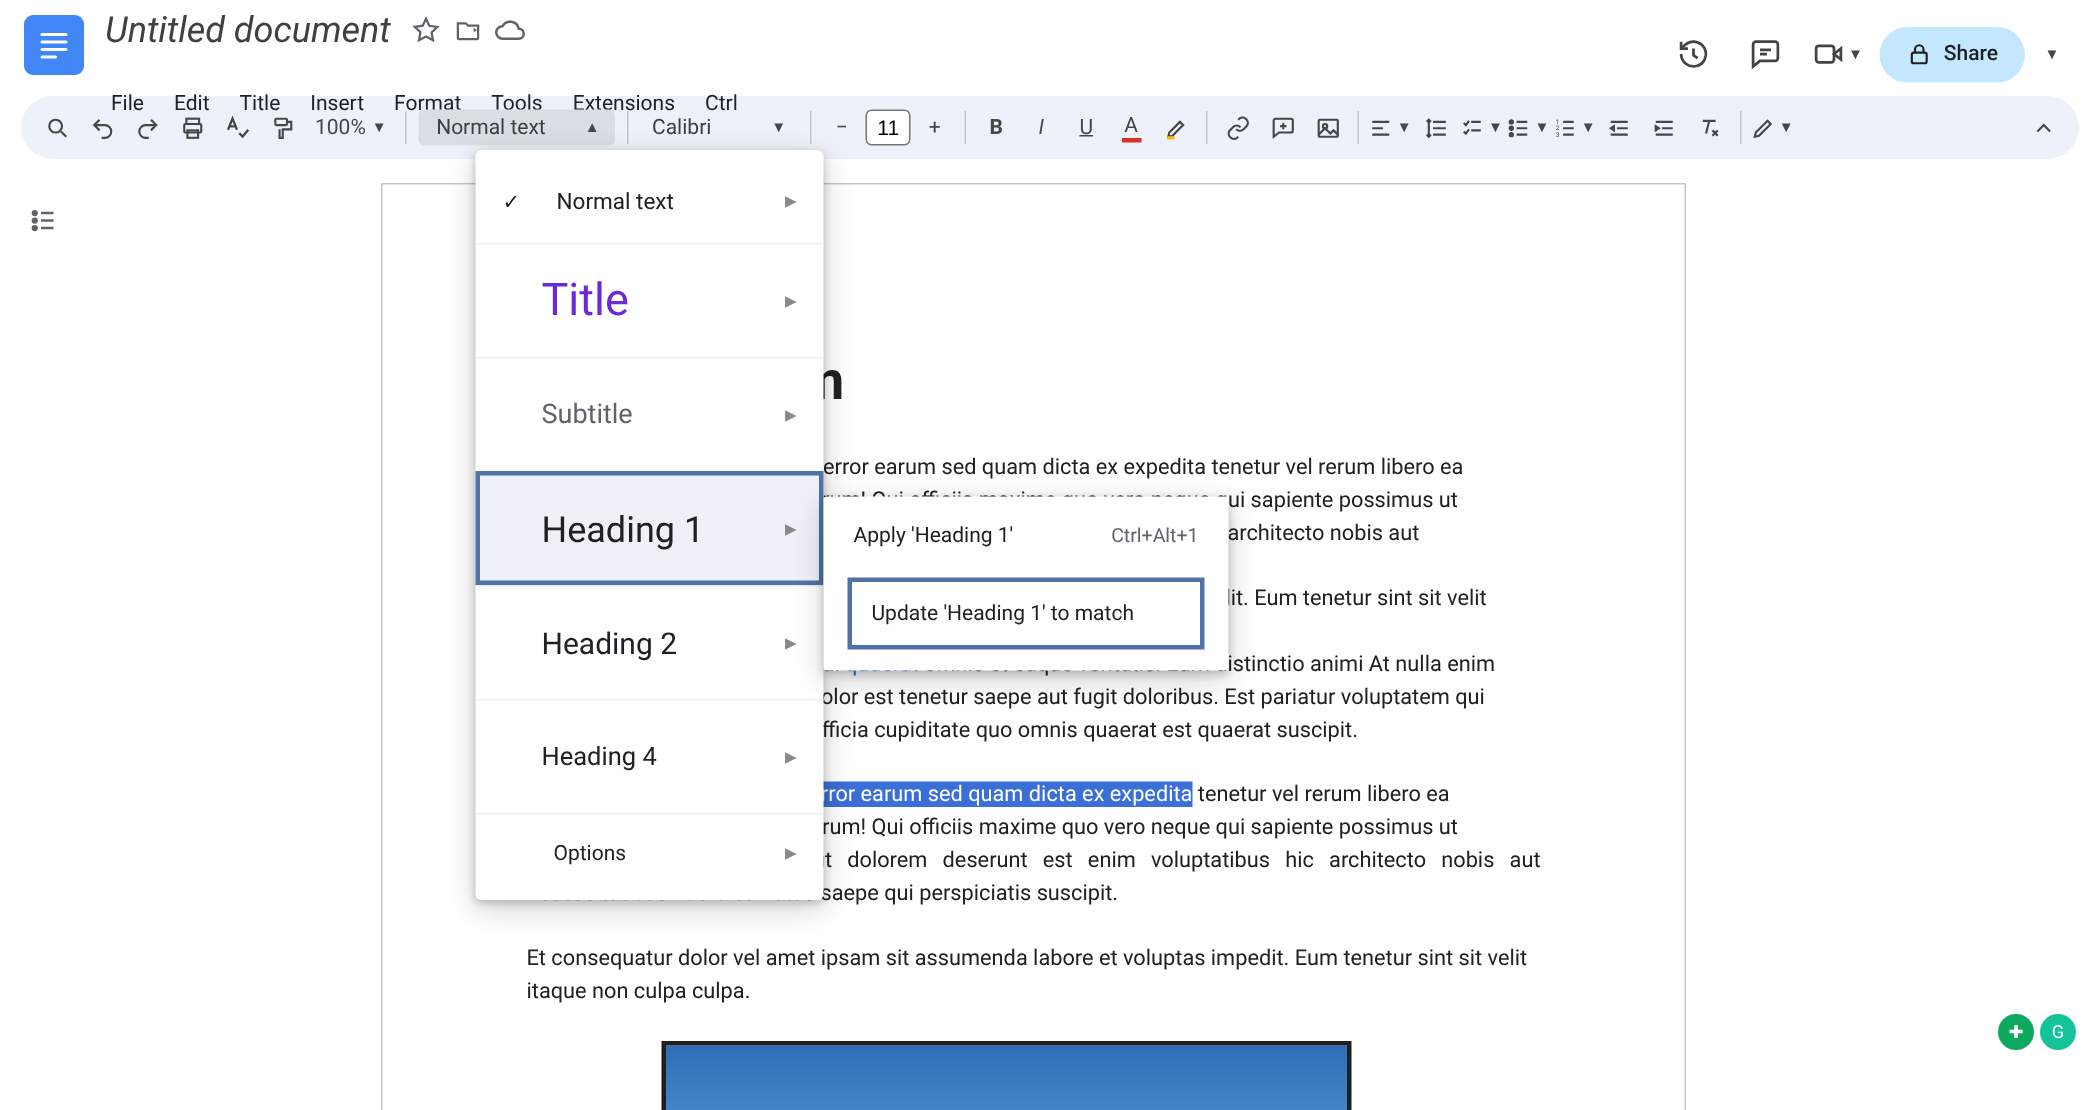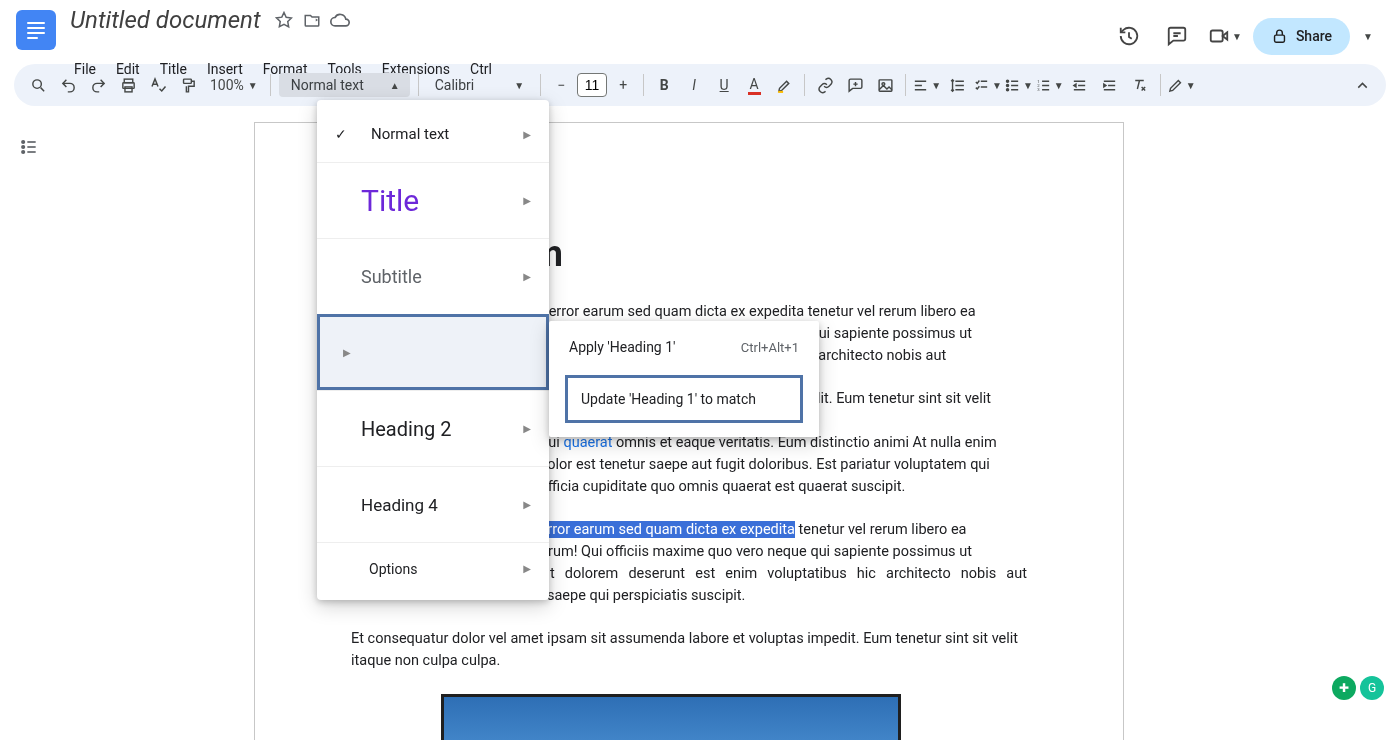--- a/index.html
+++ b/index.html
@@ -95,21 +95,21 @@
     .sm-title{font-size:30px;font-weight:400;color:#6d28d9;padding-left:26px;}
     .sm-subtitle{font-size:18px;color:#5f6368;padding-left:26px;}
     .sm-h1{font-size:24px;font-weight:400;padding-left:26px;}
     .sm-h2{font-size:20px;font-weight:400;padding-left:26px;}
     .sm-h3{font-size:17px;font-weight:400;padding-left:26px;}
     .sm-normal{font-size:15px;padding-left:10px;}
     .sm-options{font-size:14px;padding-left:26px;height:52px;}
     .sm-item.active{ background:#eef2f8; outline:3px solid #4f73a7; outline-offset:-3px;}
     
     .styles-submenu{
-      position:absolute;left:549px;top:321px;width:270px;
+      position:absolute;left:549px;top:331px;width:270px;
       background:#fff;border-radius:2px;
       box-shadow:0 2px 6px rgba(0,0,0,.2),0 6px 20px rgba(0,0,0,.18);
       padding:6px 0;z-index:60;
     }
     .sub-item{display:flex;align-items:center;justify-content:space-between;
       padding:12px 20px;font-size:14px;cursor:pointer;}
     .sub-item .shortcut{color:#5f6368;font-size:13px;}
     .sub-item.boxed{ outline:3px solid #4f73a7; outline-offset:-1px; margin:10px 18px; padding:14px 14px;}
     
     .br-badges{position:absolute;right:16px;bottom:40px;display:flex;gap:4px;}
@@ -407,20 +407,21 @@
   </div>
   <div class="sm-item">
     <span class="sm-label sm-title">Title</span>
     <span class="caret-r">▶</span>
   </div>
   <div class="sm-item">
     <span class="sm-label sm-subtitle">Subtitle</span>
     <span class="caret-r">▶</span>
   </div>
   <div class="sm-item active">
+    <span class="sm-label sm-h1">Heading 1</span>
     <span class="caret-r">▶</span>
   </div>
   <div class="sm-item">
     <span class="sm-label sm-h2">Heading 2</span>
     <span class="caret-r">▶</span>
   </div>
   <div class="sm-item">
     <span class="sm-label sm-h3">Heading 4</span>
     <span class="caret-r">▶</span>
   </div>

